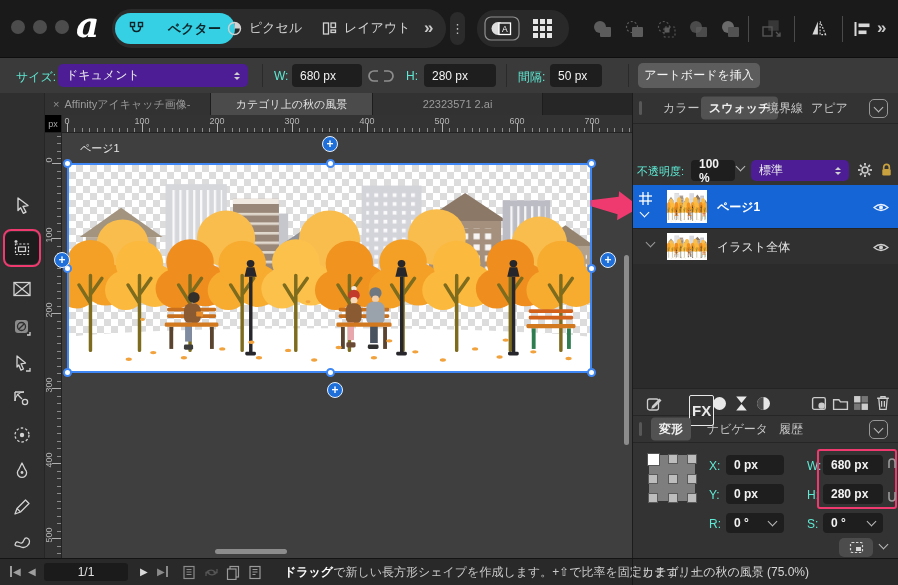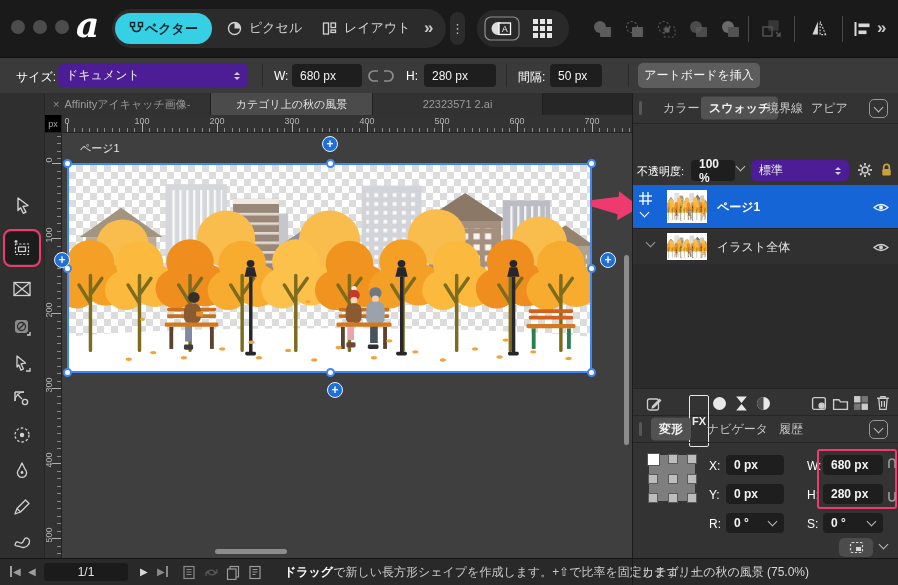--- a/index.html
+++ b/index.html
@@ -9,33 +9,33 @@
   .abs{position:absolute}
   .f{display:flex;align-items:center}
   svg{display:block}
 
   
   .titlebar{left:0;top:0;width:898px;height:57px;background:#1a1a1a}
   .tl{width:14px;height:14px;border-radius:50%;background:#4c4c4c;top:20px}
   .logo{left:76px;top:6px;color:#fff;font-family:"DejaVu Serif","Liberation Serif",serif;
         font-style:italic;font-weight:bold;font-size:36px;line-height:1}
   .pgroup{left:112px;top:9px;width:334px;height:39px;background:#2b2b2b;border-radius:21px}
-  .ppill{left:3px;top:4px;height:31px;border-radius:16px;padding:0 14px;gap:1px;
+  .ppill{left:3px;top:4px;height:31px;border-radius:16px;padding:0 14px;gap:24px;
          font-size:13px;font-weight:bold;color:#0a2529}
   .pitem{gap:7px;font-size:13px;color:#d2d2d2}
   .pchev{color:#c9c9c9;font-size:17px;font-weight:bold}
   .dotsbtn{left:450px;top:12px;width:15px;height:33px;background:#2b2b2b;border-radius:8px;
            color:#bbb;font-size:13px;display:flex;align-items:center;justify-content:center}
   .cgroup{left:477px;top:10px;width:92px;height:37px;background:#292929;border-radius:18px}
   .sep{width:1px;height:26px;background:#4a4a4a;top:16px}
 
   
   .ctxbar{left:0;top:57px;width:898px;height:36px;background:#3a3a3a;
           border-top:1px solid #0e0e0e;box-sizing:border-box}
-  .lbl{color:#ffffff;font-size:12px}
+  .lbl{color:#5eead4;font-size:12px}
   .inp{background:#1e1e1e;border-radius:4px;color:#f2f2f2;font-size:12px;
        display:flex;align-items:center;padding:4px 8px;box-sizing:border-box}
   .select{background:#4c1d95;border-radius:5px;color:#ededed;font-size:12px;
           display:flex;align-items:center;padding:0 8px;box-sizing:border-box;
           justify-content:space-between}
   .cdiv{width:1px;height:23px;background:#2a2a2a;top:6px}
   .updown{display:flex;flex-direction:column;gap:2px}
   .tri-u{width:0;height:0;border:3.5px solid transparent;border-bottom-color:#d0d0d0;border-top-width:0}
   .tri-d{width:0;height:0;border:3.5px solid transparent;border-top-color:#d0d0d0;border-bottom-width:0}
   .btn{background:#5d5d5d;border-radius:5px;color:#f4f4f4;font-size:12px;
@@ -642,21 +642,21 @@
         <circle cx="8" cy="5.5" r="2" fill="#cfcfcf"></circle>
         </svg>
     </div>
   </div>
 
   <div class="sect f" style="top:295px;height:28px;border-top:1px solid #242424;border-bottom:1px solid #262626">
     <svg class="abs" style="left:13px;top:6px" width="17" height="17" viewBox="0 0 17 17">
       <rect x="1.5" y="4" width="11" height="11" rx="2" fill="none" stroke="#ccc" stroke-width="1.3"></rect>
       <path d="M6 11 L13.5 3.5 L15.5 5.5 L8 13 L5.3 13.7 Z" fill="#ccc"></path>
       </svg>
-    <div class="abs" style="left:56px;top:6px;border:1.5px solid #e8e8e8;border-radius:2px;color:#e8e8e8;font-size:11px;font-weight:bold;padding:19px 2px">FX</div>
+    <div class="abs" style="left:56px;top:6px;border:1.5px solid #e8e8e8;border-radius:2px;color:#e8e8e8;font-size:15px;font-weight:bold;padding:6px 2px">FX</div>
     <svg class="abs" style="left:78px;top:6px" width="17" height="17" viewBox="0 0 17 17">
       <circle cx="8.5" cy="8.5" r="6.5" fill="#e8e8e8"></circle>
       </svg>
     <svg class="abs" style="left:100px;top:6px" width="17" height="17" viewBox="0 0 16 16">
       <path d="M3 1.5 h10 L8 7.5 Z M3 14.5 h10 L8 8.5 Z" fill="#e8e8e8"></path>
       </svg>
     <svg class="abs" style="left:122px;top:6px" width="17" height="17" viewBox="0 0 17 17">
       <circle cx="8.5" cy="8.5" r="6.5" fill="#e8e8e8"></circle>
       <path d="M8.5 2 a6.5 6.5 0 0 0 0 13 Z" fill="#4a4a4a"></path>
       </svg>

